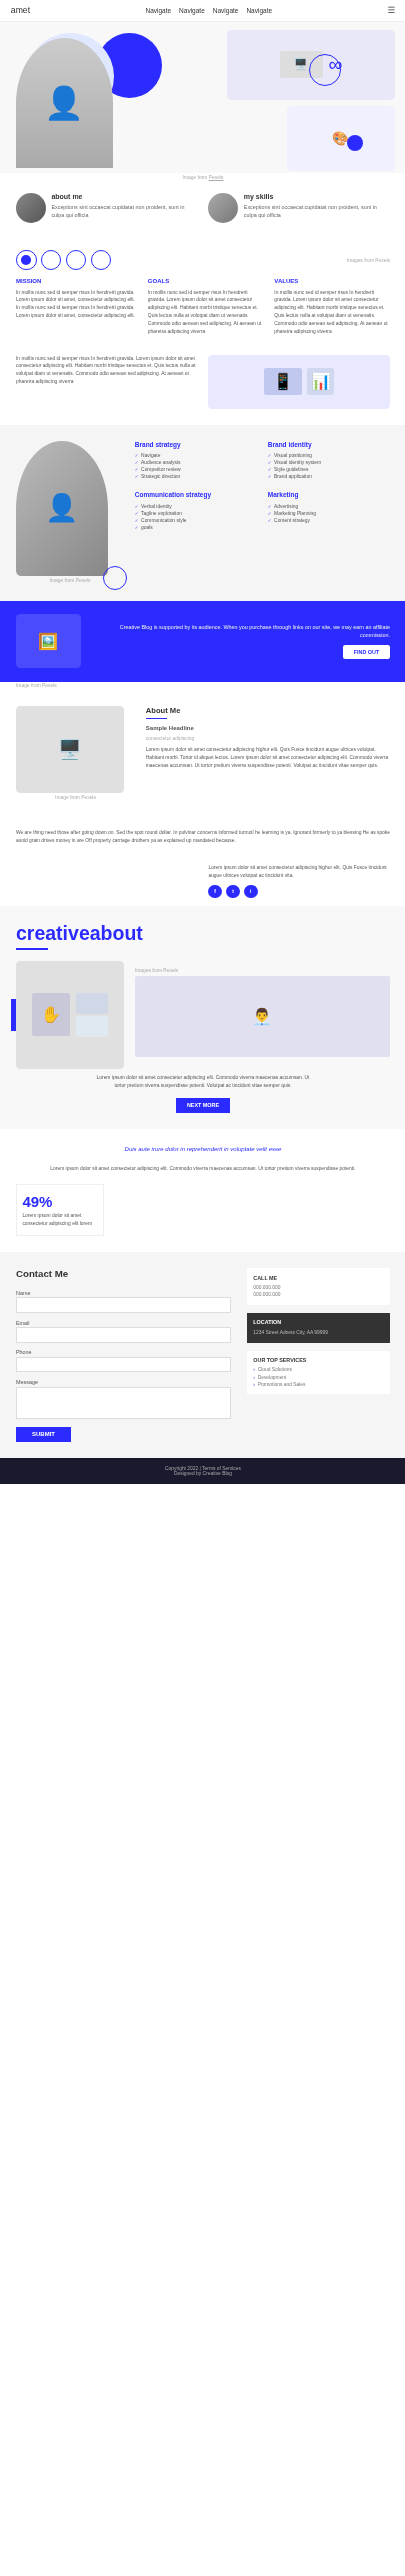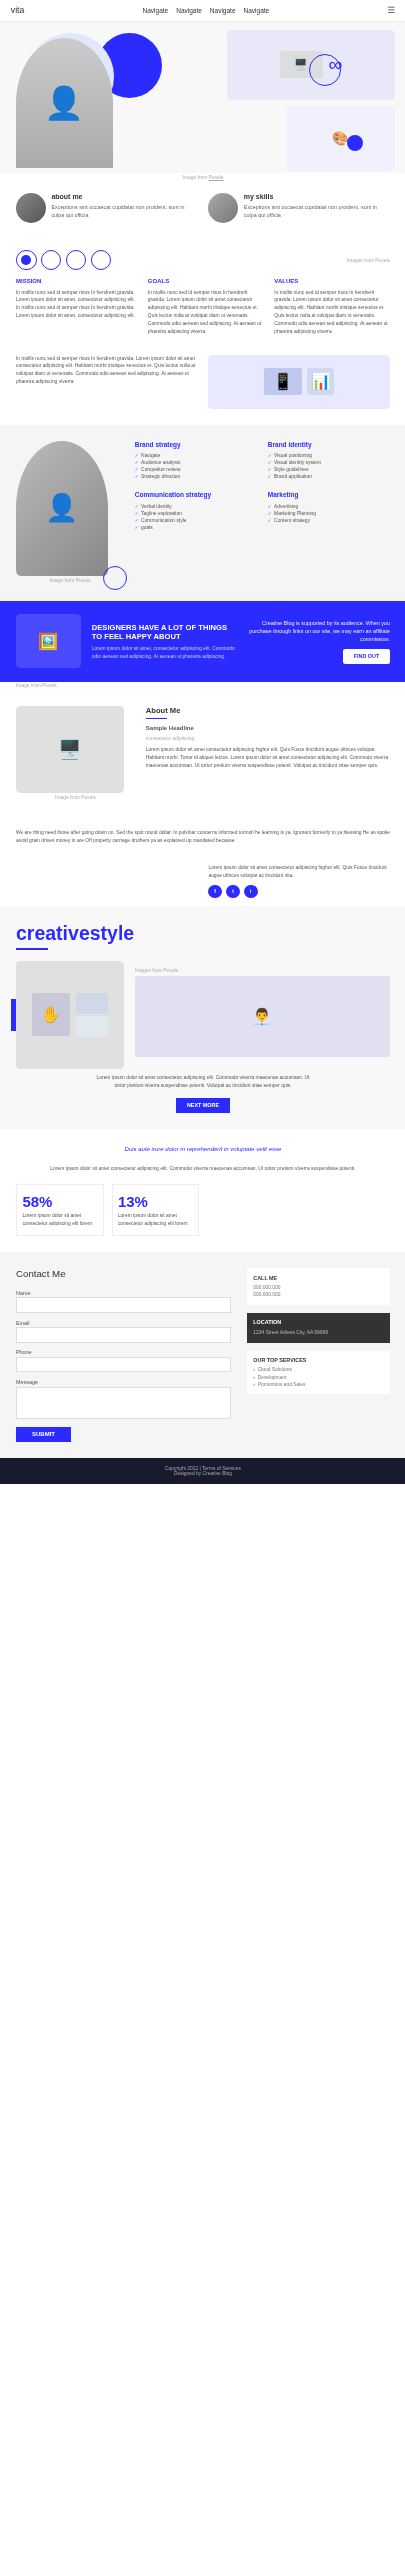--- a/index.html
+++ b/index.html
@@ -98,21 +98,21 @@
     .best-section h2 { font-size: 10.8px; font-weight: bold; margin-bottom: 4.3px; }
     .best-section p { font-size: 4.9px; color: #555; line-height: 1.6; max-width: 325px; margin: 0 auto 10.8px; }
     .stats-grid { display: grid; grid-template-columns: repeat(4, 1fr); gap: 8px; margin-top: 10.8px; }
     .stat-box { border: 0.5px solid #eee; padding: 8px 5.4px; text-align: left; }
     .stat-num { font-size: 15px; font-weight: bold; color: #2b2bff; }
     .stat-label { font-size: 4.9px; color: #555; line-height: 1.5; margin-top: 2.7px; }
 
     
     .contact-section { background: #f5f5f5; padding: 16px; display: flex; gap: 16px; }
     .contact-form { flex: 1.5; }
-    .contact-form h2 { font-size: 9.7px; font-weight: normal; margin-bottom: 10.8px; }
+    .contact-form h2 { font-size: 9.7px; font-weight: bold; margin-bottom: 10.8px; }
     .form-group { margin-bottom: 6.5px; }
     .form-group label { display: block; font-size: 5.4px; color: #555; margin-bottom: 1.6px; }
     .form-group input, .form-group textarea { width: 100%; border: 0.5px solid #ddd; padding: 3.8px 5.4px; font-size: 5.4px; background: #fff; }
     .form-group textarea { height: 32px; resize: none; }
     .contact-submit { background: #2b2bff; color: #fff; border: none; padding: 4.3px 16px; font-size: 6px; font-weight: bold; cursor: pointer; }
     .contact-right { flex: 1; display: flex; flex-direction: column; gap: 8px; }
     .contact-card { background: #fff; padding: 6.5px; }
     .contact-card.dark { background: #333; color: #fff; }
     .contact-card h4 { font-size: 5.4px; font-weight: bold; margin-bottom: 3.2px; text-transform: uppercase; }
     .contact-card p { font-size: 4.9px; color: #777; line-height: 1.5; }
@@ -125,21 +125,21 @@
     
     footer { background: #1a1a2e; color: #aaa; text-align: center; padding: 8px; font-size: 4.9px; }
 
     
     .section-divider { height: 1.6px; background: #2b2bff; width: 21.6px; margin: 2.7px 0 5.4px; }
   </style>
 </head>
 <body>
 
 <nav>
-  <span>vita</span>
+  <span>amet</span>
   <ul class="nav-menu">
     <li><a href="#">Navigate</a></li>
     <li><a href="#">Navigate</a></li>
     <li><a href="#">Navigate</a></li>
     <li><a href="#">Navigate</a></li>
   </ul>
   <span>☰</span>
 </nav>
 
 <div class="hero">
@@ -272,24 +272,20 @@
         </div>
       </div>
     </div>
   </div>
 
   <div style="position:absolute;bottom:10.8px;left:103px;width:24px;height:24px;border:1.6px solid #2b2bff;border-radius:50%;"></div>
 </div>
 
 <div class="affiliate-section">
   <div style="width:65px;height:54px;background:rgba(255,255,255,0.15);border-radius:4.3px;flex-shrink:0;display:flex;align-items:center;justify-content:center;font-size:16px;">🖼️</div>
-  <div class="affiliate-left">
-    <h3>DESIGNERS HAVE A LOT OF THINGS TO FEEL HAPPY ABOUT</h3>
-    <p>Lorem ipsum dolor sit amet, consectetur adipiscing elit. Commodo odio aenean sed adipiscing. At aenean ut pharetra adipiscing.</p>
-  </div>
   <div class="affiliate-right">
     <p>Creative Blog is supported by its audience. When you purchase through links on our site, we may earn an affiliate commission.</p>
     <button class="affiliate-btn">FIND OUT</button>
   </div>
 </div>
 <div style="font-size:4.9px;color:#aaa;padding:1.6px 16px;">Image from Pexels</div>
 
 <div class="aboutme-section">
   <div class="aboutme-img">
     <div class="aboutme-img-box">
@@ -316,21 +312,21 @@
       <div class="social-icon">f</div>
       <div class="social-icon">t</div>
       <div class="social-icon">i</div>
     </div>
   </div>
 </div>
 
 <div class="creative-section">
   <div>
     <div class="creative-title">
-      <span>creative</span><span style="color:#2b2bff;">style</span>
+      <span>creative</span><span style="color:#2b2bff;">about</span>
     </div>
     <div class="creative-bar"></div>
   </div>
   <div class="creative-content">
     <div class="creative-img">
       <div class="creative-img-blue"></div>
       <div style="display:flex;gap:5.4px;padding:5.4px;">
         <div style="width:38px;height:43px;background:#c8c8d8;border-radius:2.2px;display:flex;align-items:center;justify-content:center;">✋</div>
         <div style="display:flex;flex-direction:column;gap:2.7px;">
           <div style="width:32px;height:20.6px;background:#d0d8e8;border-radius:2.2px;"></div>
@@ -351,25 +347,21 @@
   <div style="text-align:center;margin-top:8px;">
     <button class="creative-btn">NEXT MORE</button>
   </div>
 </div>
 
 <div class="best-section">
   <p style="font-size:6px;color:#2b2bff;font-style:italic;">Duis aute irure dolor in reprehenderit in voluptate velit esse</p>
   <p style="font-size:4.9px;color:#555;line-height:1.6;max-width:325px;margin:5.4px auto;">Lorem ipsum dolor sit amet consectetur adipiscing elit. Commodo viverra maecenas accumsan. Ut tortor pretium viverra suspendisse potenti.</p>
   <div class="stats-grid">
     <div class="stat-box">
-      <div class="stat-num">58%</div>
-      <div class="stat-label">Lorem ipsum dolor sit amet consectetur adipiscing elit lorem</div>
-    </div>
-    <div class="stat-box">
-      <div class="stat-num">13%</div>
+      <div class="stat-num">49%</div>
       <div class="stat-label">Lorem ipsum dolor sit amet consectetur adipiscing elit lorem</div>
     </div>
   </div>
 </div>
 
 <div class="contact-section">
   <div class="contact-form">
     <h2>Contact Me</h2>
     <div class="form-group">
       <label>Name</label>

